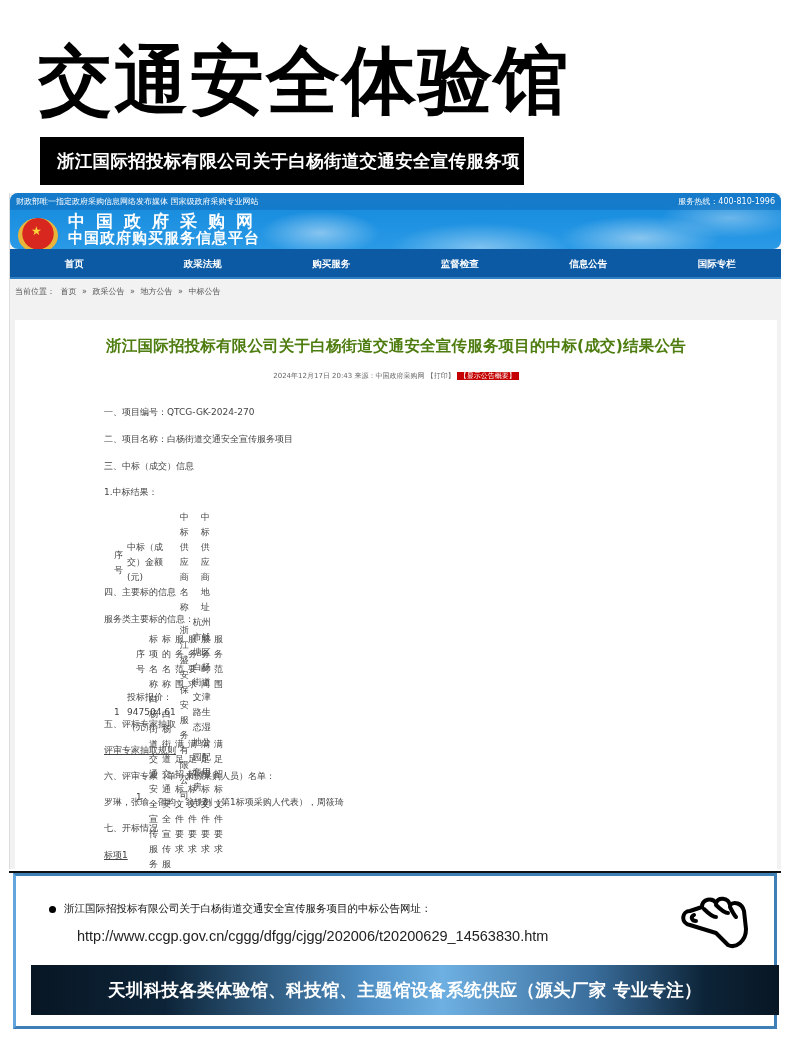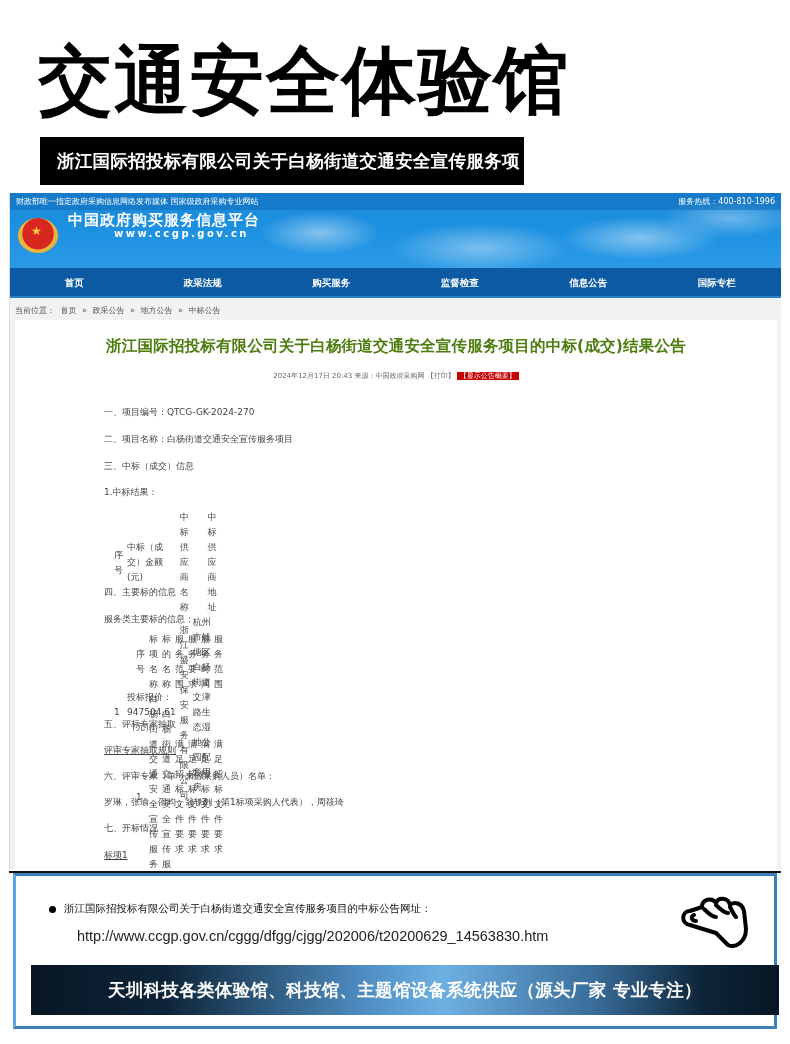--- a/index.html
+++ b/index.html
@@ -4,21 +4,21 @@
 <style>
   * { box-sizing: border-box; margin: 0; padding: 0; }
   html, body { width: 790px; height: 1044px; background: #ffffff; overflow: hidden; }
   body { font-family: "DejaVu Sans", "Liberation Sans", sans-serif; color: #333; position: relative; }
 
   .hero-title { position: absolute; left: 38px; top: 38px; font-size: 74px; font-weight: 900; color: #000; letter-spacing: 2px; line-height: 84px; font-family: "DejaVu Sans", sans-serif; }
   .hero-bar { position: absolute; left: 40px; top: 137px; width: 484px; height: 48px; background: #000; color: #fff; font-size: 17.5px; font-weight: bold; line-height: 48px; padding-left: 17px; letter-spacing: 0.3px; }
 
   
   .shot { position: absolute; left: 9px; top: 193px; width: 772px; height: 676px; background: #f2f2f2; overflow: hidden; border-left: 1px solid #ddd; }
-  .site-head { height: 75px; background: linear-gradient(180deg, #1e8ad6 0%, #1b8fe0 40%, #2a9ae6 100%); position: relative; overflow: hidden; }
+  .site-head { height: 56px; background: linear-gradient(180deg, #1e8ad6 0%, #1b8fe0 40%, #2a9ae6 100%); position: relative; overflow: hidden; border-radius: 8px; }
   .site-head .clouds { position: absolute; left: 250px; top: 10px; width: 530px; height: 70px; background: radial-gradient(ellipse 60px 22px at 60px 30px, rgba(255,255,255,.45), transparent), radial-gradient(ellipse 90px 25px at 220px 45px, rgba(255,255,255,.4), transparent), radial-gradient(ellipse 80px 22px at 380px 35px, rgba(255,255,255,.45), transparent), radial-gradient(ellipse 70px 20px at 470px 15px, rgba(255,255,255,.35), transparent); }
   .site-topline { height: 17px; background: rgba(15,110,190,.55); font-size: 8px; color: #fff; line-height: 17px; padding: 0 6px; display: flex; justify-content: space-between; position: relative; z-index: 2; }
   .emblem { position: absolute; left: 8px; top: 25px; width: 40px; height: 35px; border-radius: 50%; background: radial-gradient(circle at 50% 45%, #d8271e 55%, #e8b53a 58%, #e8b53a 100%); z-index: 2; }
   .emblem::after { content: "★"; position: absolute; left: 13px; top: 6px; color: #ffd43a; font-size: 12px; }
   .site-logo { position: absolute; left: 58px; top: 19px; color: #fff; z-index: 2; }
   .site-logo .l1 { font-size: 17px; font-weight: bold; letter-spacing: 11px; line-height: 18px; }
   .site-logo .l2 { font-size: 15px; font-weight: bold; letter-spacing: 1px; line-height: 16px; }
   .site-logo .l3 { font-size: 10px; font-weight: bold; letter-spacing: 2.5px; padding-left: 46px; line-height: 12px; }
 
   .site-nav { height: 30px; background: #0b5aa3; display: flex; border-bottom: 2px solid #2e7fc4; }
@@ -56,20 +56,21 @@
 
 <div class="shot">
   <div class="site-head">
     <div class="clouds"></div>
     <div class="site-topline">
       <span>财政部唯一指定政府采购信息网络发布媒体 国家级政府采购专业网站</span>
       <span>服务热线：400-810-1996</span>
     </div>
     <div class="emblem"></div>
     <div class="site-logo">
+      <div class="l1">中国政府采购网</div>
       <div class="l2">中国政府购买服务信息平台</div>
       <div class="l3">www.ccgp.gov.cn</div>
     </div>
   </div>
 
   <div class="site-nav">
     <div class="nav-item">首页</div>
     <div class="nav-item">政采法规</div>
     <div class="nav-item">购买服务</div>
     <div class="nav-item">监督检查</div>
@@ -99,21 +100,21 @@
       <div class="p" style="top:33px">二、项目名称：白杨街道交通安全宣传服务项目</div>
       <div class="p" style="top:60px">三、中标（成交）信息</div>
       <div class="p" style="top:86px">1.中标结果：</div>
 
       <table class="t" style="top:110px; left:8px;">
         <tbody>
             <tr>
           <td style="width:22px">序号</td>
           <td style="width:120px; height:32px">中标（成交）金额(元)</td>
           <td style="width:125px">中标供应商名称</td>
-          <td style="width:170px; text-align:right; padding-left:10px">中标供应商地址</td>
+          <td style="width:170px; text-align:left; padding-left:10px">中标供应商地址</td>
         </tr>
         <tr>
           <td style="height:40px">1</td>
           <td>投标报价：947504.61（元）</td>
           <td>浙江盛安保安服务有限公司</td>
           <td style="width:170px">杭州市钱塘区白杨街道文津路生态湿地公园配套用房（2）</td>
         </tr>
       </tbody>
         </table>
 

